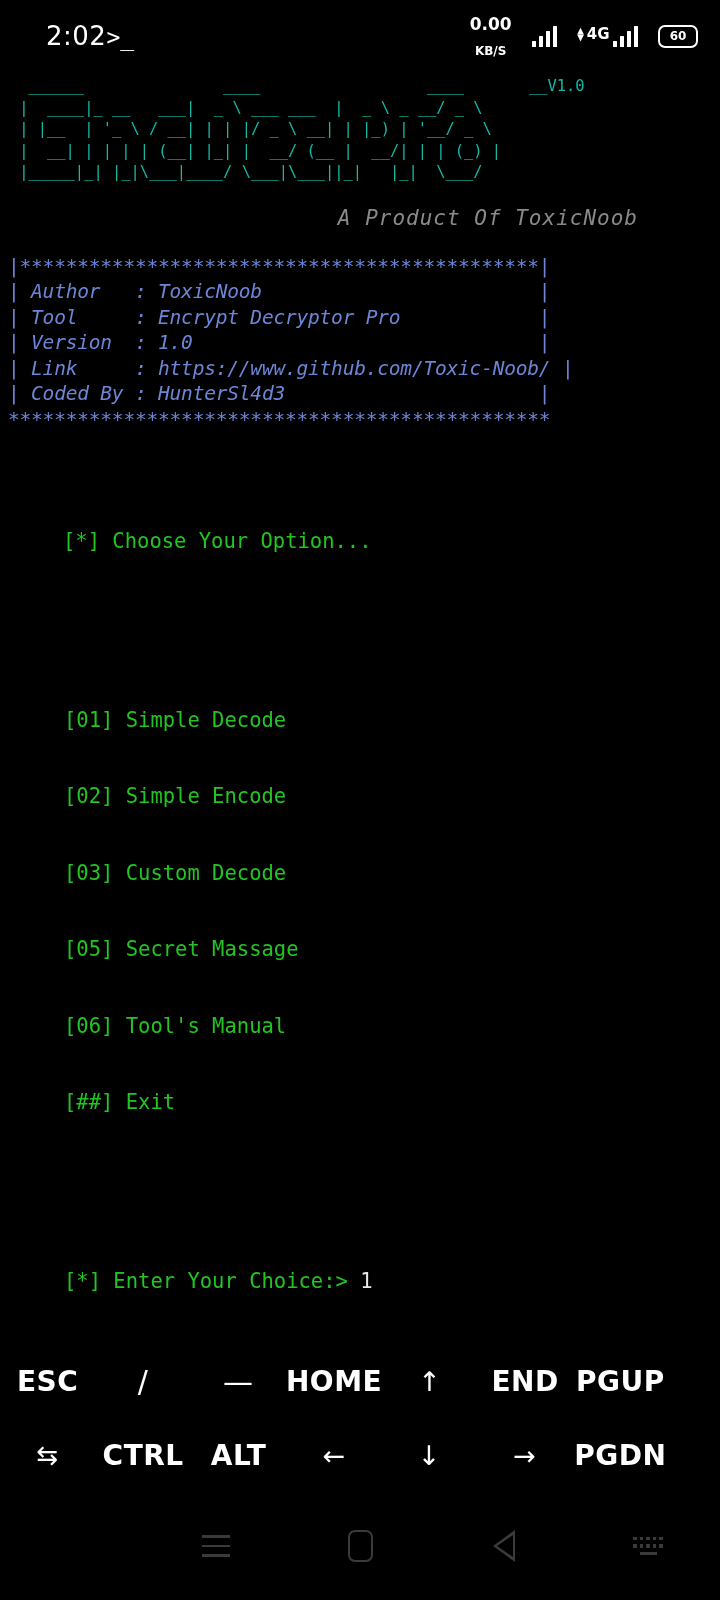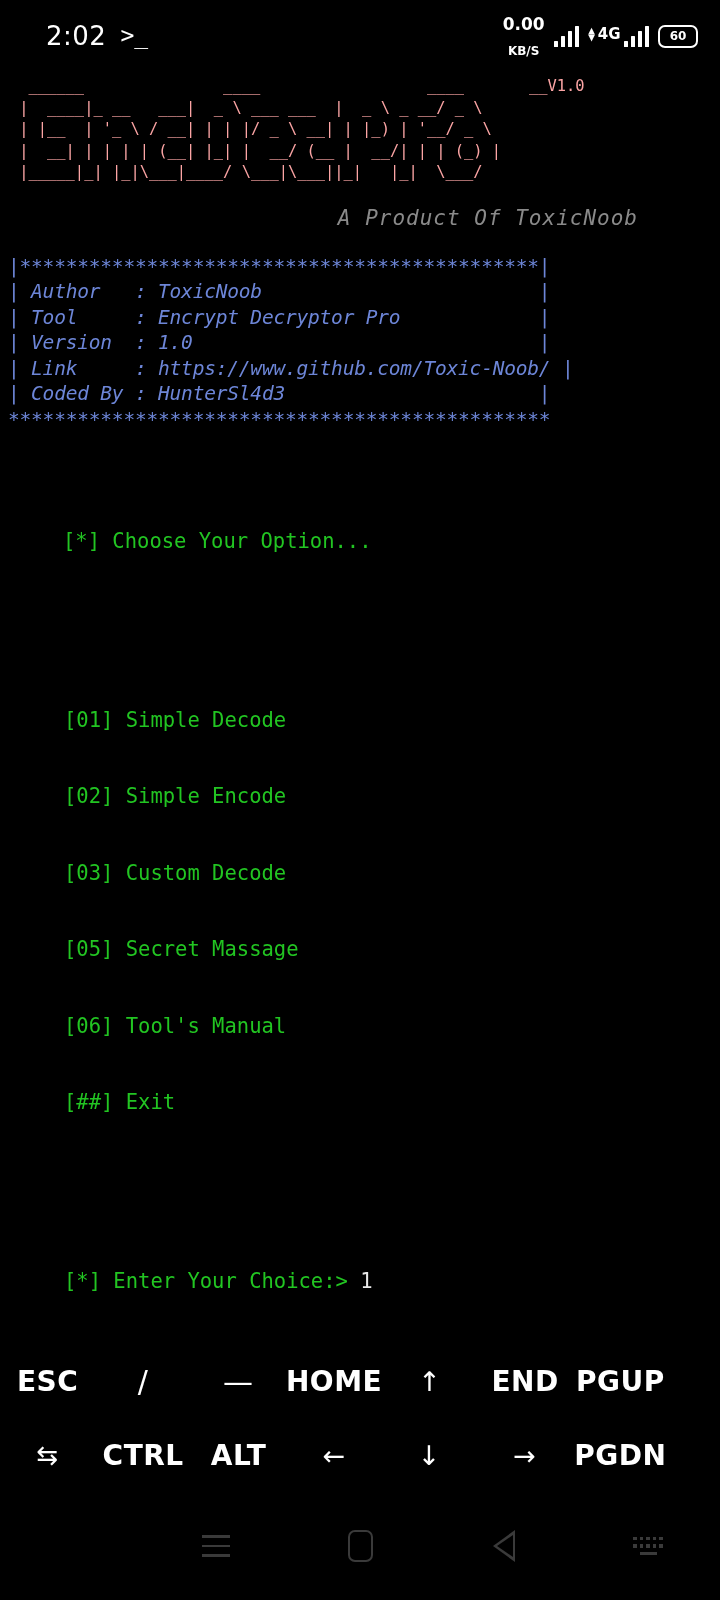--- a/index.html
+++ b/index.html
@@ -16,32 +16,32 @@
   }
 
   
   #statusbar {
     position: absolute; top: 0; left: 0;
     width: 720px; height: 72px;
     display: flex; align-items: center;
     padding: 0 22px 0 46px;
     color: #ffffff;
   }
-  .sb-left { display: flex; align-items: flex-start; gap: 14px; }
+  .sb-left { display: flex; align-items: center; }
   .sb-clock {
     font-family: "DejaVu Sans", "Liberation Sans", sans-serif;
     font-size: 26px; letter-spacing: .5px; color: #fff;
   }
   .sb-termicon {
     font-family: "DejaVu Sans Mono", monospace;
     font-size: 23px; color: #fff; position: relative; top: 1px;
   }
   .sb-right {
     margin-left: auto;
-    display: flex; align-items: center; gap: 9px;
+    display: flex; align-items: center; gap: 20px;
   }
   .sb-speed {
     display: flex; flex-direction: column; align-items: center;
     font-family: "DejaVu Sans", "Liberation Sans", sans-serif;
     line-height: 1;
   }
   .sb-speed .v { font-size: 17px; font-weight: bold; }
   .sb-speed .u { font-size: 12px; font-weight: bold; margin-top: 12px; }
   .bars { display: flex; align-items: flex-end; gap: 2.5px; height: 22px; }
   .bars i { display: block; width: 4.5px; background: #fff; border-radius: .5px; }
@@ -67,21 +67,21 @@
   }
 
   
   #terminal {
     position: absolute; top: 76px; left: 0;
     width: 720px;
     padding: 0 8px;
     font-family: "DejaVu Sans Mono", "Liberation Mono", monospace;
   }
   pre.ascii {
-    color: #fca5a5;
+    color: #14b8a6;
     font-family: "DejaVu Sans Mono", "Liberation Mono", monospace;
     font-size: 15.4px;
     line-height: 21.5px;
     letter-spacing: 0px;
     white-space: pre;
     margin: 0 0 0 2px;
   }
   .subtitle {
     margin-top: 22px;
     text-align: right;

